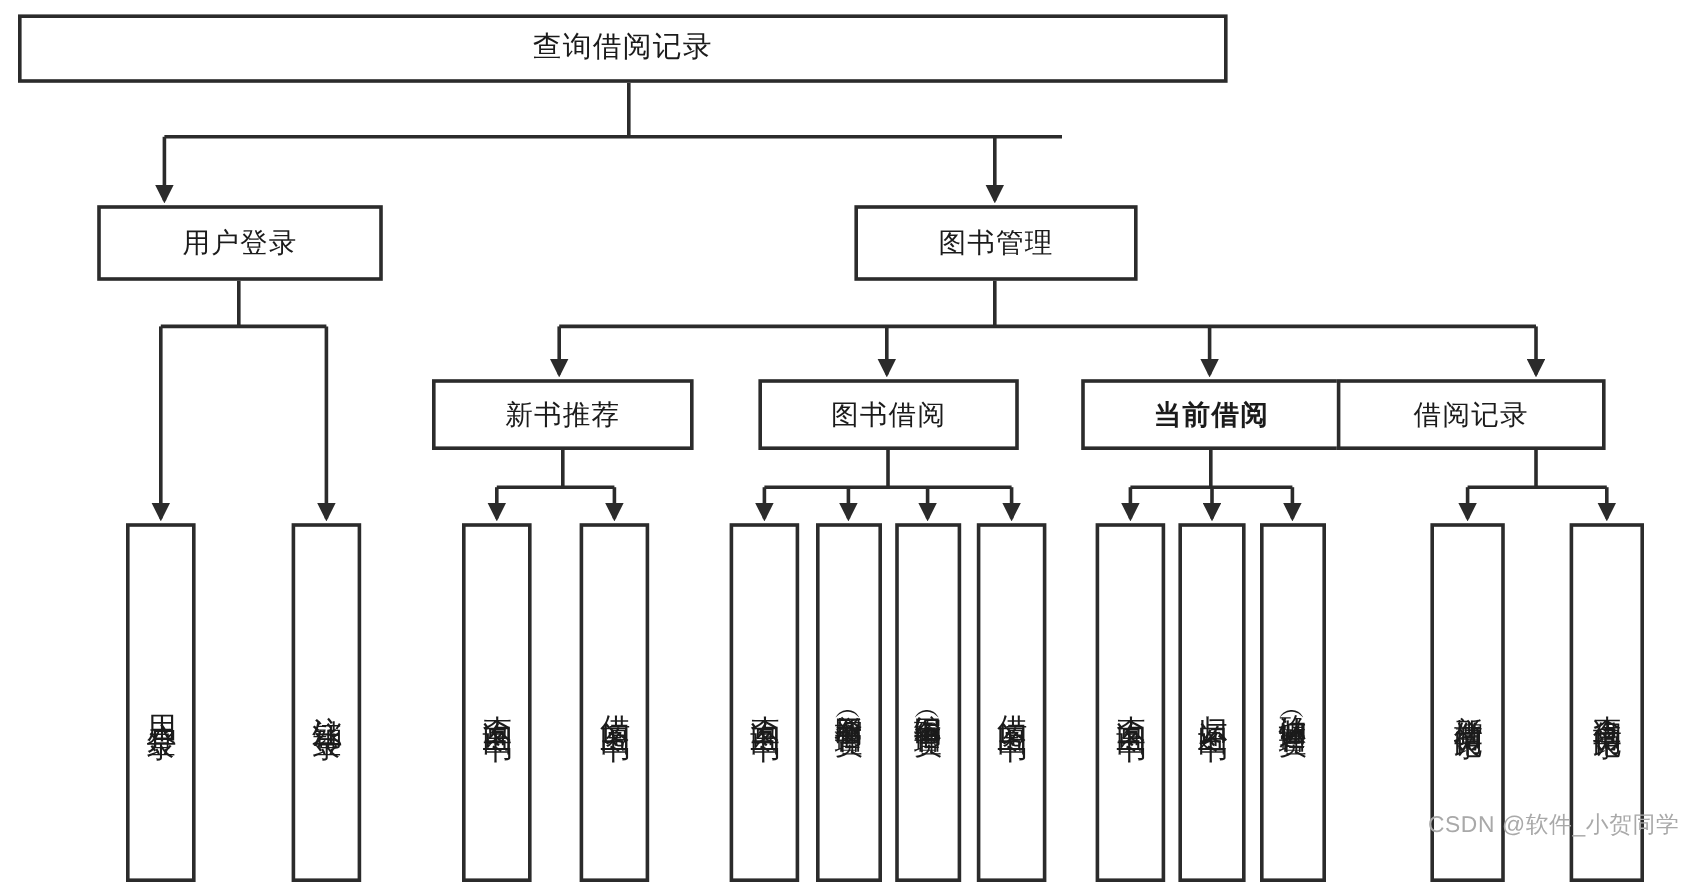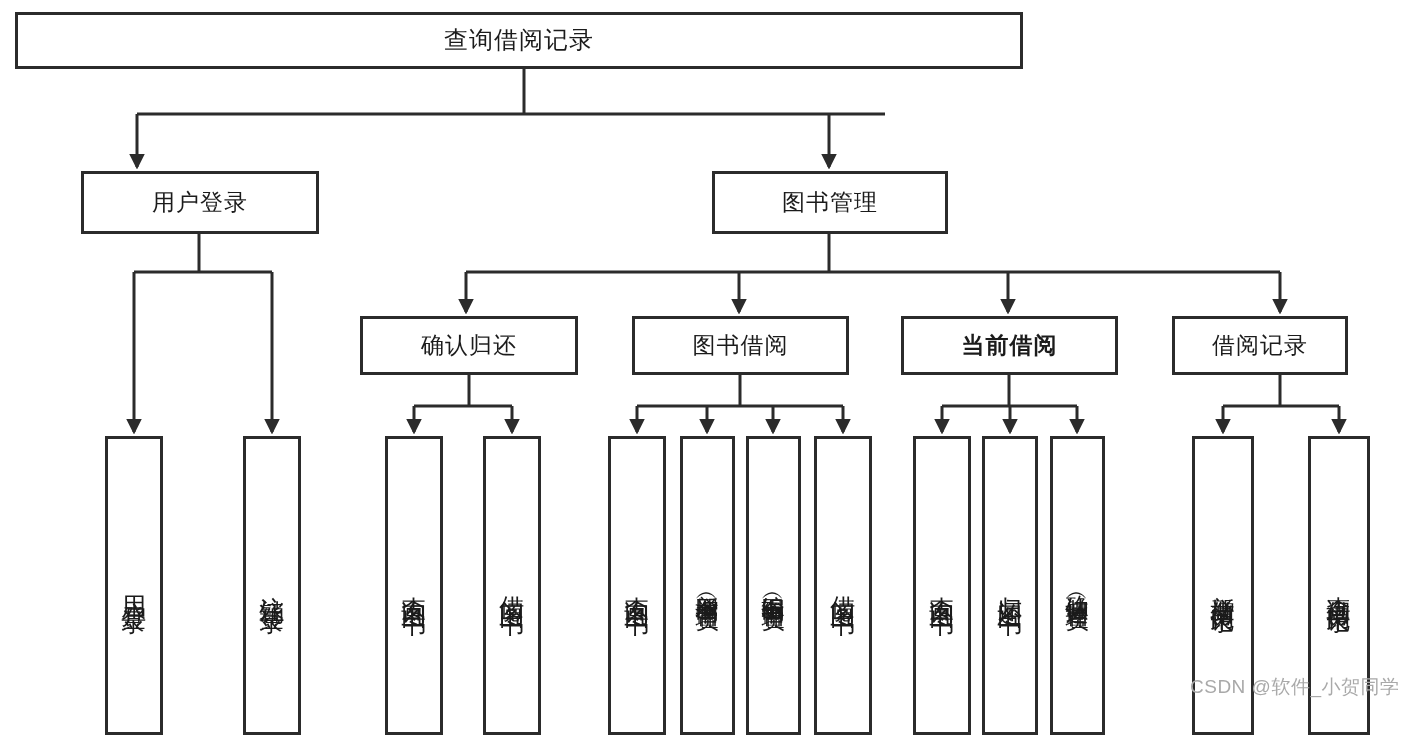--- a/index.html
+++ b/index.html
@@ -119,24 +119,24 @@
       <path d="M 1339 406 L 1339 432" marker-end="url(#arrow)"></path>
 
     </g>
   </svg>
 
   <div class="node h root" style="left:15px; top:12px; width:1008px; height:57px;">查询借阅记录</div>
 
   <div class="node h" style="left:81px; top:171px; width:238px; height:63px;">用户登录</div>
   <div class="node h" style="left:712px; top:171px; width:236px; height:63px;">图书管理</div>
 
-  <div class="node h" style="left:360px; top:316px; width:218px; height:59px;">确认归还</div>
+  <div class="node h" style="left:360px; top:316px; width:218px; height:59px;">新书推荐</div>
   <div class="node h" style="left:632px; top:316px; width:217px; height:59px;">图书借阅</div>
   <div class="node h" style="left:901px; top:316px; width:217px; height:59px;font-weight:bold;">当前借阅</div>
-  <div class="node h" style="left:1172px; top:316px; width:176px; height:59px;">借阅记录</div>
+  <div class="node h" style="left:1114px; top:316px; width:224px; height:59px;">借阅记录</div>
 
   <div class="node v" style="left:105px; top:436px; width:58px; height:299px;">
     <span class="vtext">用户登录</span>
   </div>
   <div class="node v" style="left:243px; top:436px; width:58px; height:299px;">
     <span class="vtext">注销登录</span>
   </div>
 
   <div class="node v" style="left:385px; top:436px; width:58px; height:299px;">
     <span class="vtext">查询图书</span>

